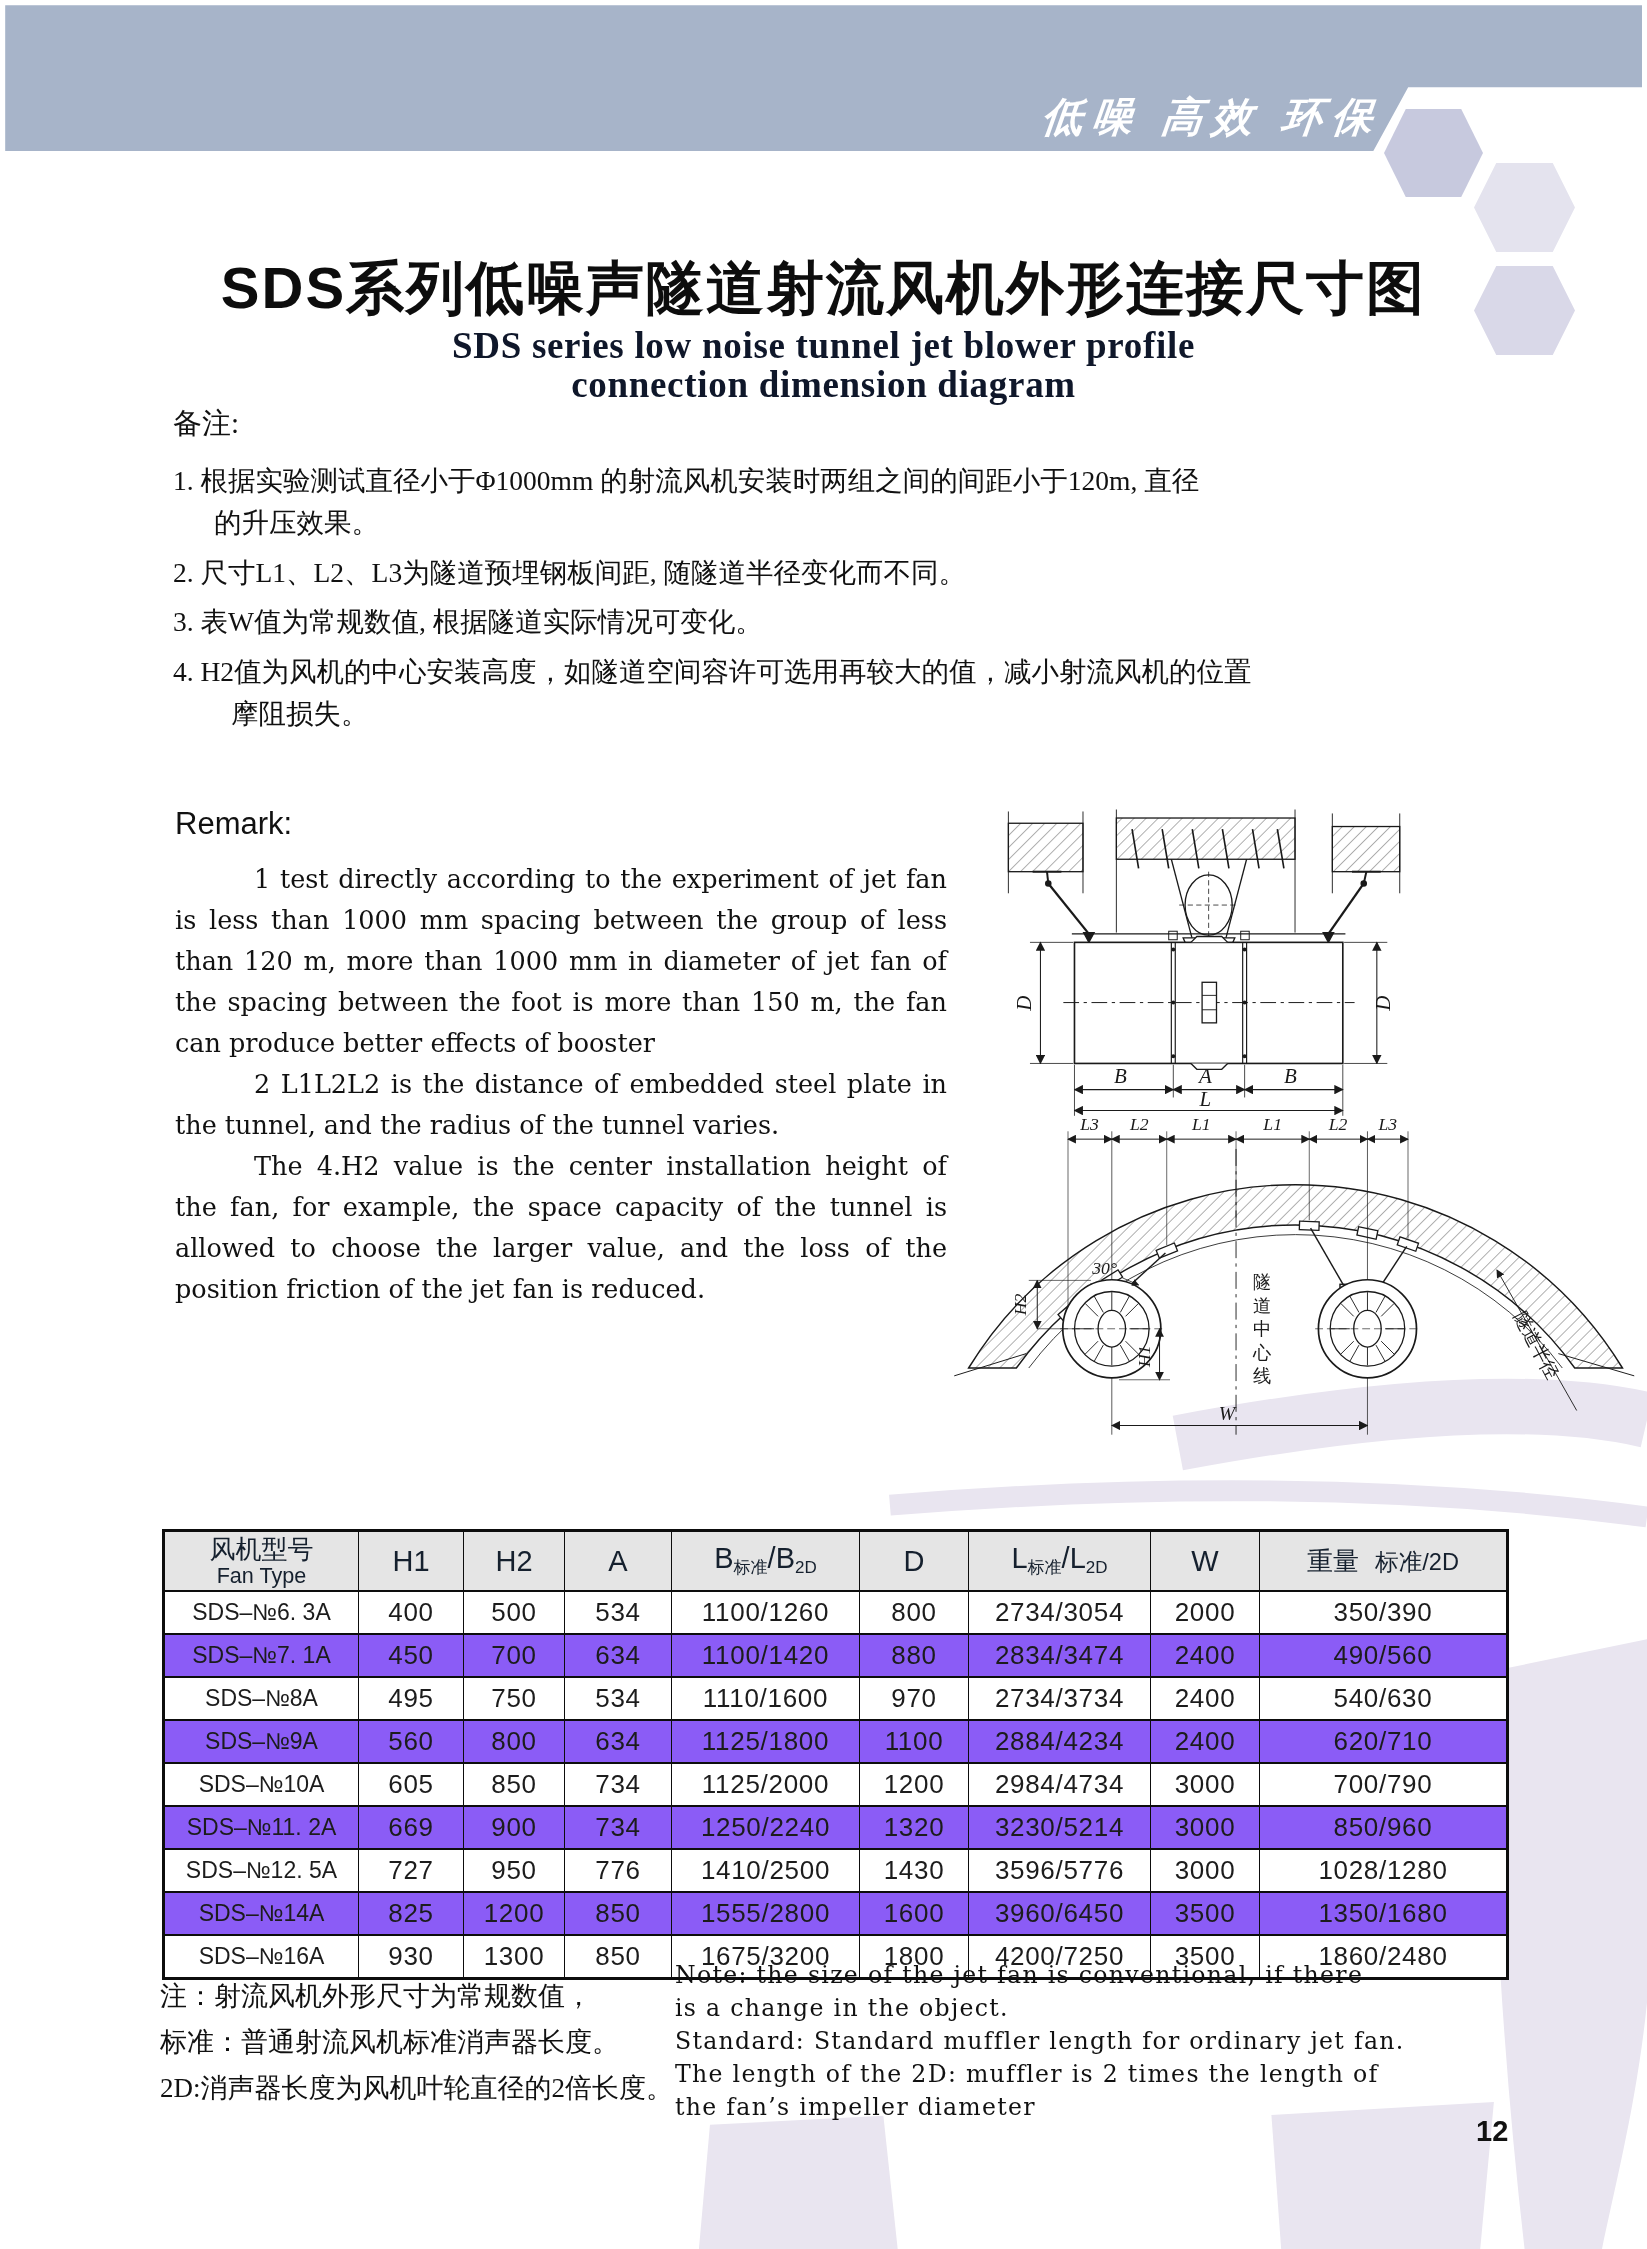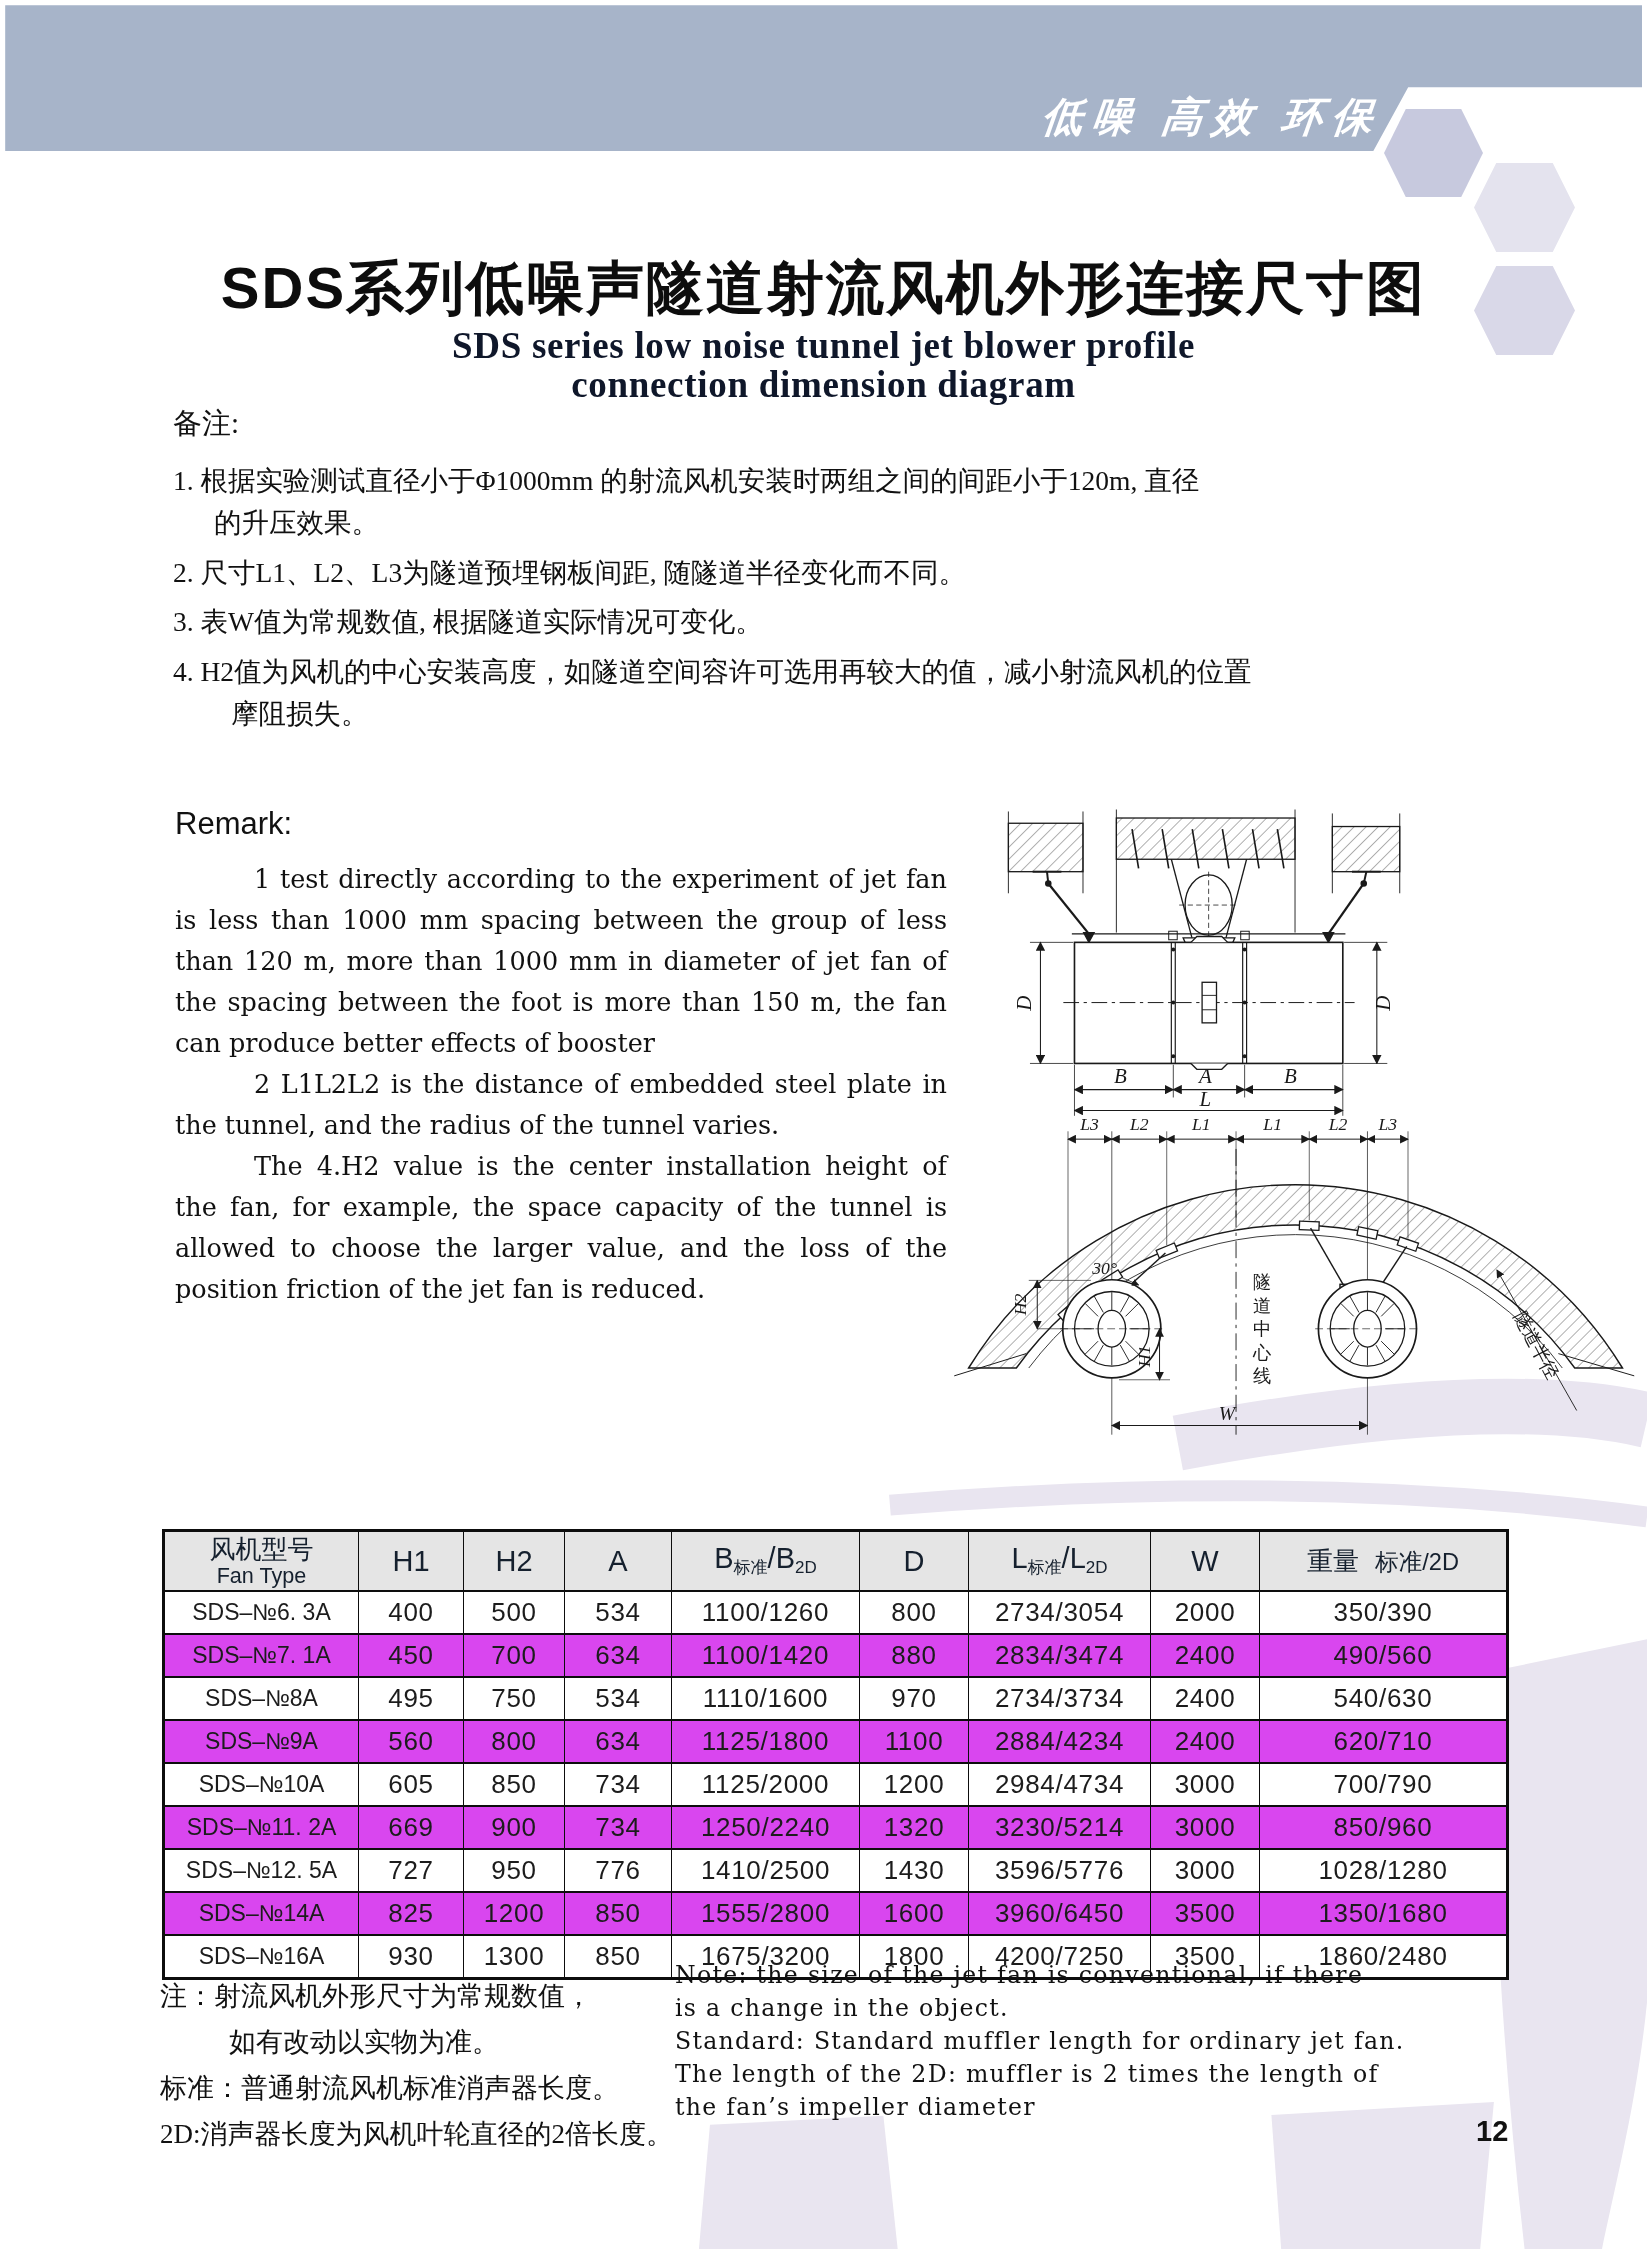--- a/index.html
+++ b/index.html
@@ -39,21 +39,21 @@
   .tblwrap{left:162px;top:1529px;z-index:3;}
   table.spec{border-collapse:collapse;table-layout:fixed;background:#ffffff;
              border:3.3px solid #0d0d0d;}
   table.spec th,table.spec td{border:1.3px solid #0d0d0d;text-align:center;vertical-align:middle;
              padding:0;overflow:hidden;white-space:nowrap;}
   table.spec tr{border-bottom:2px solid #0d0d0d;}
   table.spec thead tr{border-bottom:2.6px solid #0d0d0d;}
   table.spec th{height:58px;background:#e5e5e5;font-weight:400;color:#15202e;font-size:29px;}
   table.spec td{height:41px;font-size:26px;letter-spacing:0.7px;color:#1c1c1c;}
   table.spec td.fan-type{font-size:23px;letter-spacing:0;}
-  table.spec tr.stripe td{background:#d946ef;}
+  table.spec tr.stripe td{background:#8b5cf6;}
   .h-zh{font-size:26px;line-height:29px;}
   .h-en{font-size:21.6px;line-height:23.6px;}
   th .sub{font-size:17px;vertical-align:-5.2px;}
   th .wsub{font-size:23.6px;}
   
   .note-zh{left:160px;top:1973px;width:524px;font-family:"Liberation Serif",serif;
            font-size:27px;line-height:46px;color:#111;z-index:3;}
   .note-zh .ind{padding-left:69px;}
   .note-en{left:675px;top:1959px;width:838px;font-family:"DejaVu Serif",serif;
            font-size:23.6px;line-height:33px;letter-spacing:1.3px;color:#111;z-index:3;}
@@ -456,21 +456,20 @@
             <td>4200/7250</td>
             <td>3500</td>
             <td>1860/2480</td>
           </tr>
         </tbody>
     </table>
   </div>
 
   <div class="abs note-zh">
     <div>注：射流风机外形尺寸为常规数值，</div>
-    <div class="ind">如有改动以实物为准。</div>
     <div>标准：普通射流风机标准消声器长度。</div>
     <div>2D:消声器长度为风机叶轮直径的2倍长度。</div>
   </div>
   <div class="abs note-en">
     <div>Note: the size of the jet fan is conventional, if there</div>
     <div>is a change in the object.</div>
     <div>Standard: Standard muffler length for ordinary jet fan.</div>
     <div>The length of the 2D: muffler is 2 times the length of</div>
     <div>the fan’s impeller diameter</div>
   </div>

